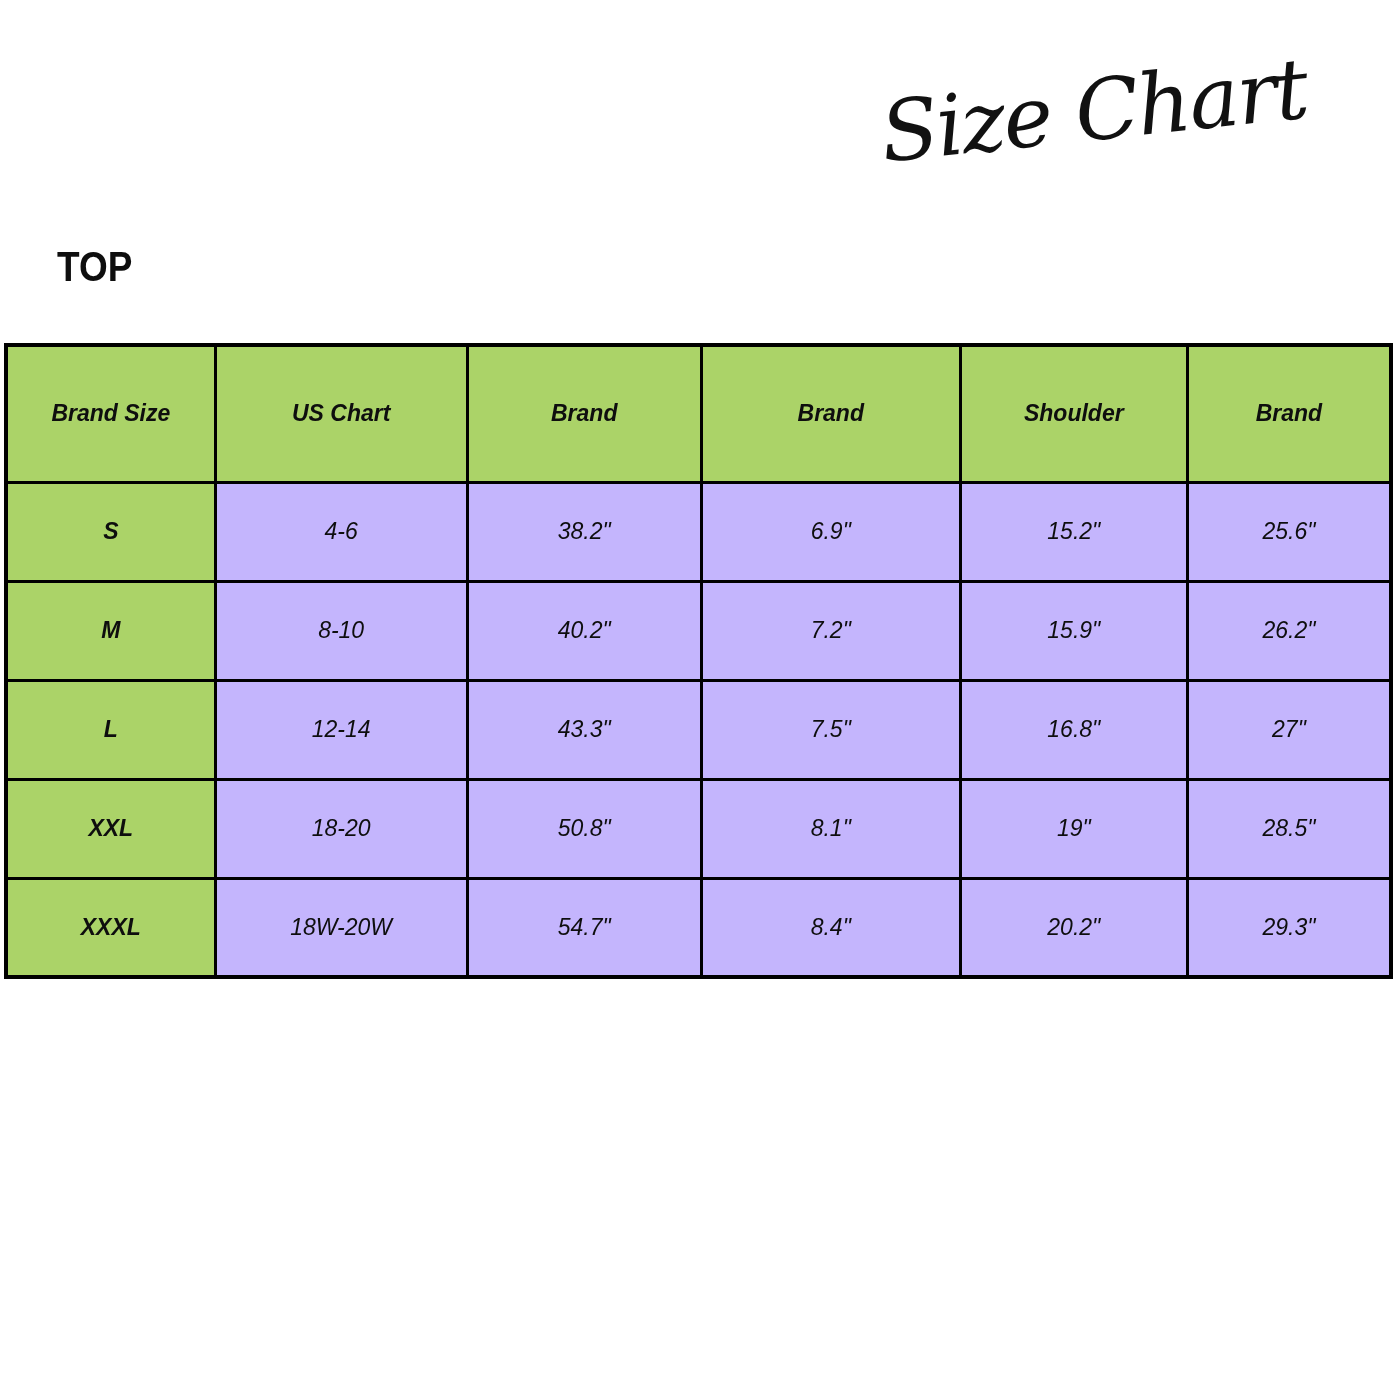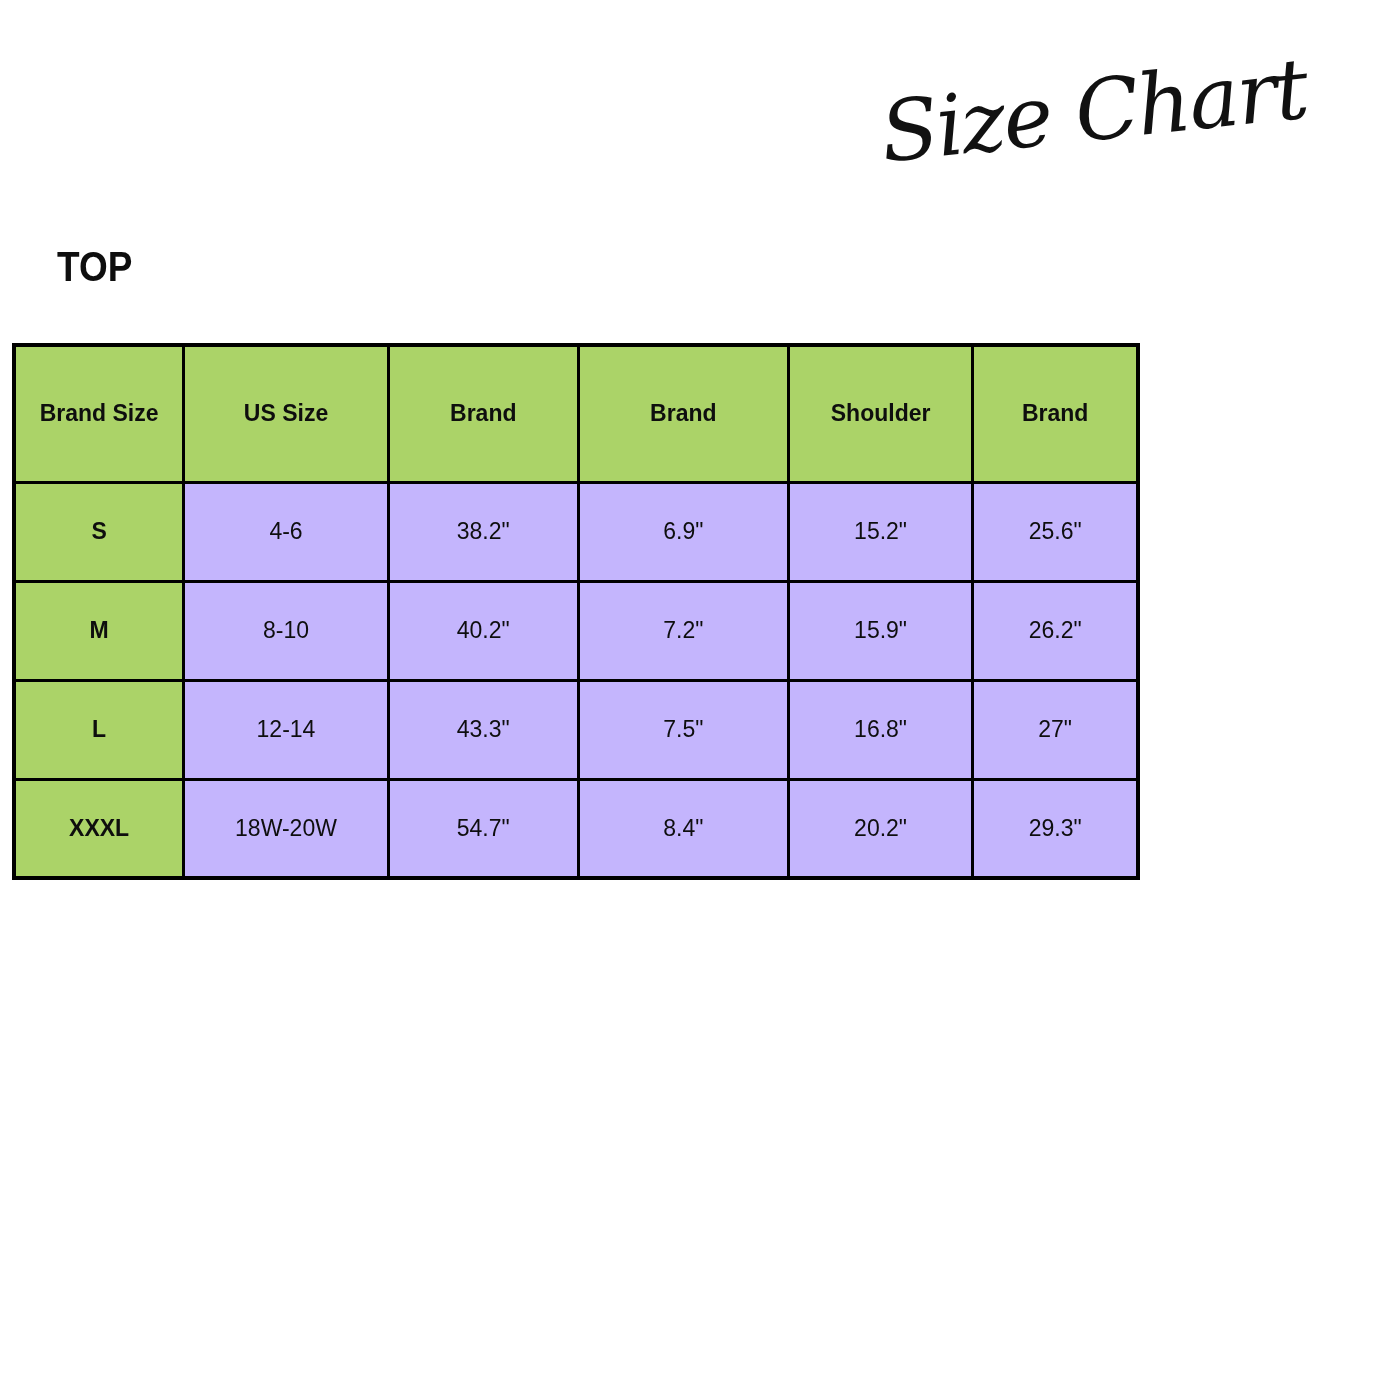--- a/index.html
+++ b/index.html
@@ -37,25 +37,26 @@
     font-size: 42px;
     font-weight: 700;
     letter-spacing: 0px;
     transform: scaleX(0.88);
     transform-origin: left center;
     color: #0e0e0e;
   }
   table.size-table {
     position: absolute;
     top: 343px;
-    left: 12px;
-    width: 1128px;
+    left: 4px;
+    width: 1389px;
     border-collapse: collapse;
     table-layout: fixed;
     font-size: 23px;
+    font-style: italic;
   }
   table.size-table td, table.size-table th {
     border: 3px solid #000000;
     text-align: center;
     vertical-align: middle;
     background: #c4b5fd;
   }
   table.size-table { border: 4px solid #000000; }
   tr.header-row th {
     height: 137px;
@@ -86,21 +87,21 @@
       <col class="c1">
         <col class="c2">
         <col class="c3">
         <col class="c4">
         <col class="c5">
         <col class="c6">
     </colgroup>
     <tbody>
       <tr class="header-row">
         <th class="green">Brand Size</th>
-        <th class="green">US Size</th>
+        <th class="green">US Chart</th>
         <th class="green">Brand</th>
         <th class="green">Brand</th>
         <th class="green">Shoulder</th>
         <th class="green">Brand</th>
       </tr>
 
       <tr class="data-row">
         <td class="green">S</td>
         <td>4-6</td>
         <td>38.2"</td>
@@ -121,20 +122,28 @@
       <tr class="data-row">
         <td class="green">L</td>
         <td>12-14</td>
         <td>43.3"</td>
         <td>7.5"</td>
         <td>16.8"</td>
         <td>27"</td>
       </tr>
 
 
+      <tr class="data-row">
+        <td class="green">XXL</td>
+        <td>18-20</td>
+        <td>50.8"</td>
+        <td>8.1"</td>
+        <td>19"</td>
+        <td>28.5"</td>
+      </tr>
 
       <tr class="data-row">
         <td class="green">XXXL</td>
         <td>18W-20W</td>
         <td>54.7"</td>
         <td>8.4"</td>
         <td>20.2"</td>
         <td>29.3"</td>
       </tr>
     </tbody>

